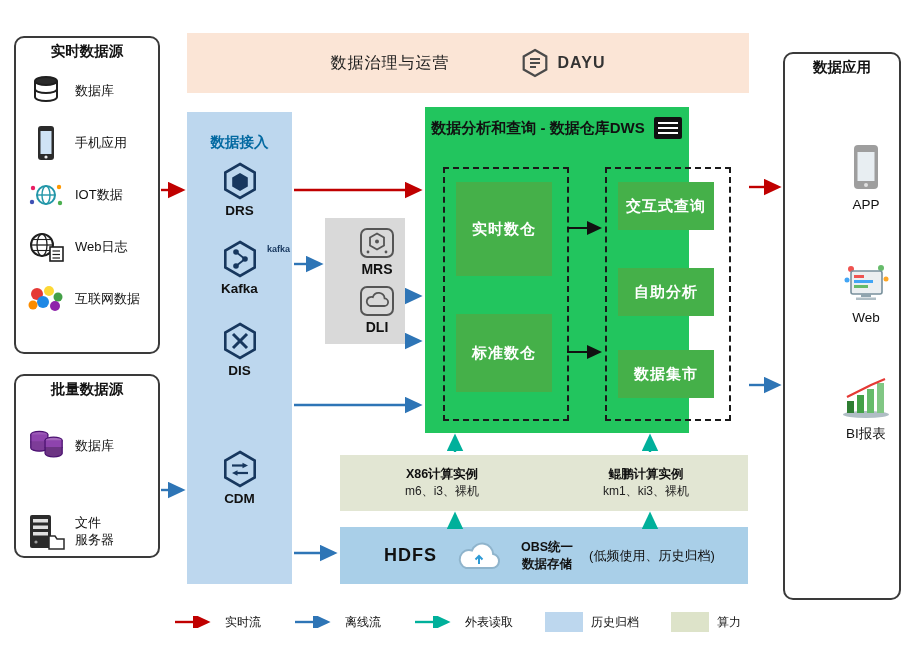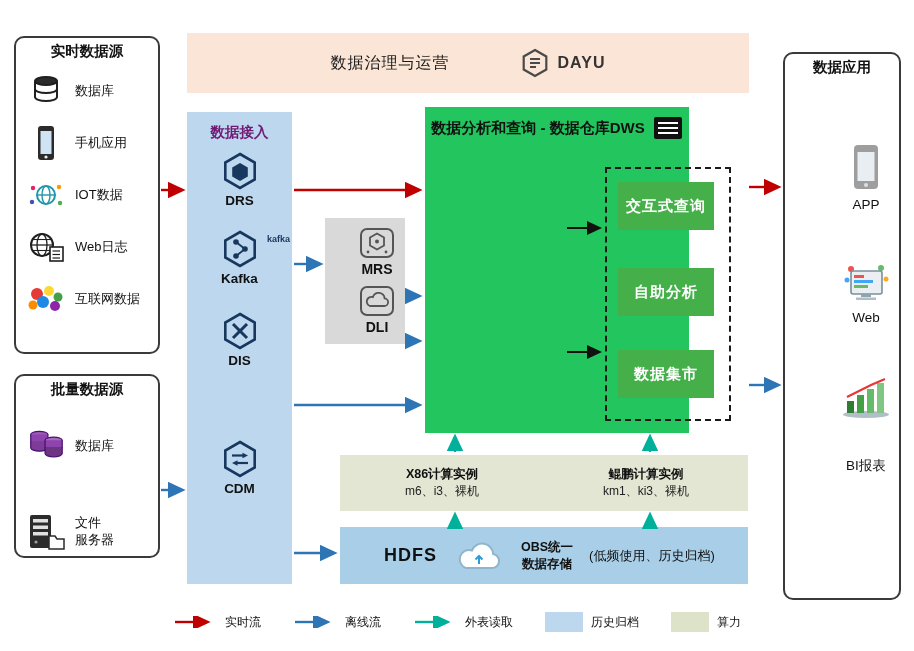--- a/index.html
+++ b/index.html
@@ -12,21 +12,21 @@
   .logo-text{font-size:16px;font-weight:bold;color:#333;letter-spacing:1px;}
   
   .panel{background:#fff;border:2px solid #3a3a3a;border-radius:10px;}
   .panel-title{font-weight:bold;font-size:14.5px;text-align:center;padding:4px 0 4px;color:#111;}
   .src-item{display:flex;align-items:center;gap:9px;padding:0 4px 0 10px;height:52px;}
   .src-icon{width:40px;display:flex;justify-content:center;flex:0 0 40px;}
   .src-label{font-size:13px;color:#111;white-space:pre-line;line-height:1.3;}
   .batch-item{height:86px;}
   
   .ingest{left:187px;top:112px;width:105px;height:472px;background:#bdd7ee;}
-  .ingest-title{font-weight:bold;font-size:14.5px;text-align:center;padding-top:11px;color:#701a75;}
+  .ingest-title{font-weight:bold;font-size:14.5px;text-align:center;padding-top:21px;color:#0369a1;}
   .ingest-item{position:relative;display:flex;flex-direction:column;align-items:center;}
   .ingest-label{font-weight:bold;font-size:13.5px;color:#111;margin-top:1px;}
   .kafka-logo{position:absolute;right:2px;top:4px;font-size:9px;font-weight:bold;color:#17375e;}
   .m-drs{margin-top:10px;}.m-kafka{margin-top:22px;}.m-dis{margin-top:26px;}.m-cdm{margin-top:72px;}
   
   .proc{left:325px;top:218px;width:80px;height:126px;background:#d9d9d9;display:flex;flex-direction:column;justify-content:space-evenly;align-items:center;padding-left:24px;}
   .proc-item{display:flex;flex-direction:column;align-items:center;}
   .proc-label{font-weight:bold;font-size:14px;color:#111;margin-top:2px;}
   
   .dws{left:425px;top:107px;width:264px;height:326px;background:#22c55e;}
@@ -43,21 +43,21 @@
   .compute-detail{font-size:12px;color:#222;}
   
   .hdfs{left:340px;top:527px;width:408px;height:57px;background:#a9cfe8;display:flex;align-items:center;padding-left:44px;gap:16px;}
   .hdfs-label{font-size:18px;font-weight:bold;color:#111;letter-spacing:1px;}
   .obs-text{font-size:12.5px;font-weight:bold;color:#111;line-height:1.3;text-align:center;}
   .obs-note{font-size:13px;color:#111;}
   
   .apps{left:783px;top:52px;width:118px;height:548px;}
   .app-item{display:flex;flex-direction:column;align-items:center;padding-left:48px;}
   .app-label{font-size:13.5px;color:#111;margin-top:6px;}
-  .m-app{margin-top:62px;}.m-web{margin-top:52px;}.m-bi{margin-top:52px;gap:32px;}
+  .m-app{margin-top:62px;}.m-web{margin-top:52px;}.m-bi{margin-top:52px;}
   
   .legend{left:0;top:612px;width:914px;display:flex;align-items:center;justify-content:center;gap:32px;}
   .legend-item{display:flex;align-items:center;gap:8px;font-size:12px;color:#111;}
   .swatch{width:38px;height:20px;}
   .swatch-archive{background:#bdd7ee;}
   .swatch-compute{background:#dde3c9;}
   #flows{position:absolute;left:0;top:0;pointer-events:none;z-index:10;}
 </style>
 </head>
 <body>
@@ -278,20 +278,24 @@
   <div class="abs dws">
     <div class="dws-titlerow">
       <span class="dws-title">数据分析和查询 - 数据仓库DWS</span>
       <svg width="30" height="24" viewBox="0 0 30 24">
         <rect x="1" y="1" width="28" height="22" rx="2" fill="#111"></rect>
         <line x1="5" y1="7" x2="25" y2="7" stroke="#fff" stroke-width="2"></line>
           <line x1="5" y1="12" x2="25" y2="12" stroke="#fff" stroke-width="2"></line>
           <line x1="5" y1="17" x2="25" y2="17" stroke="#fff" stroke-width="2"></line>
       </svg>
     </div>
+    <div class="dashed dash-left">
+      <div class="gbox" style="top:13px;height:94px;">实时数仓</div>
+      <div class="gbox" style="top:145px;height:78px;">标准数仓</div>
+    </div>
     <div class="dashed dash-right">
       <div class="gbox" style="top:13px;height:48px;">交互式查询</div>
       <div class="gbox" style="top:99px;height:48px;">自助分析</div>
       <div class="gbox" style="top:181px;height:48px;">数据集市</div>
     </div>
   </div>
 
   <div class="abs compute">
     <div class="compute-col">
       <span class="compute-title">X86计算实例</span>

